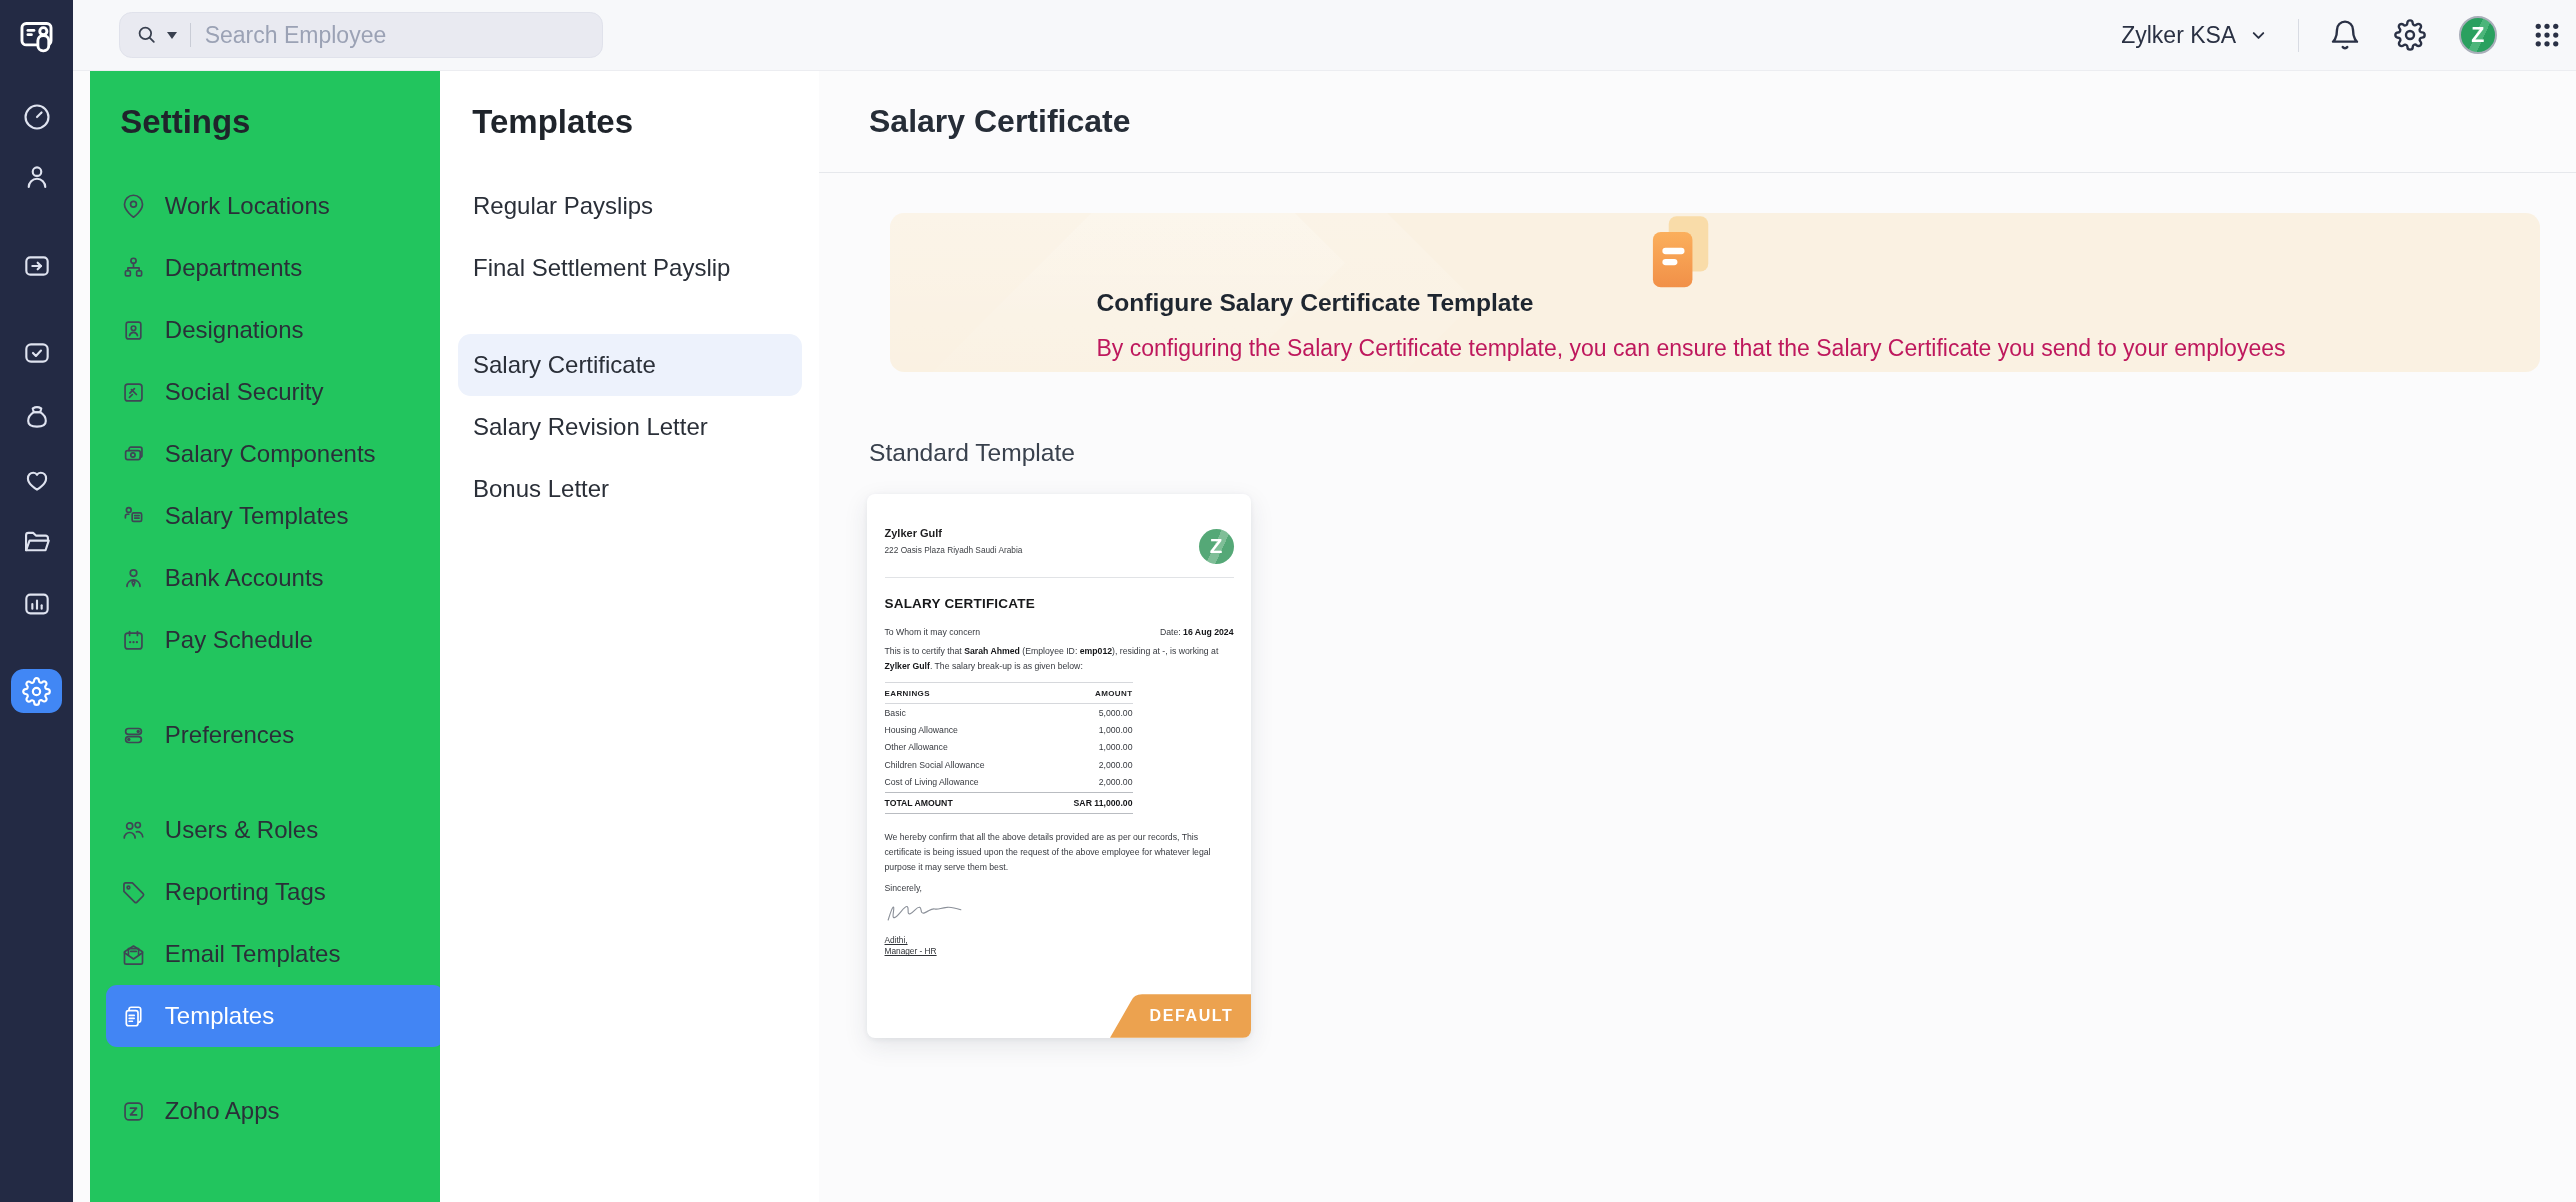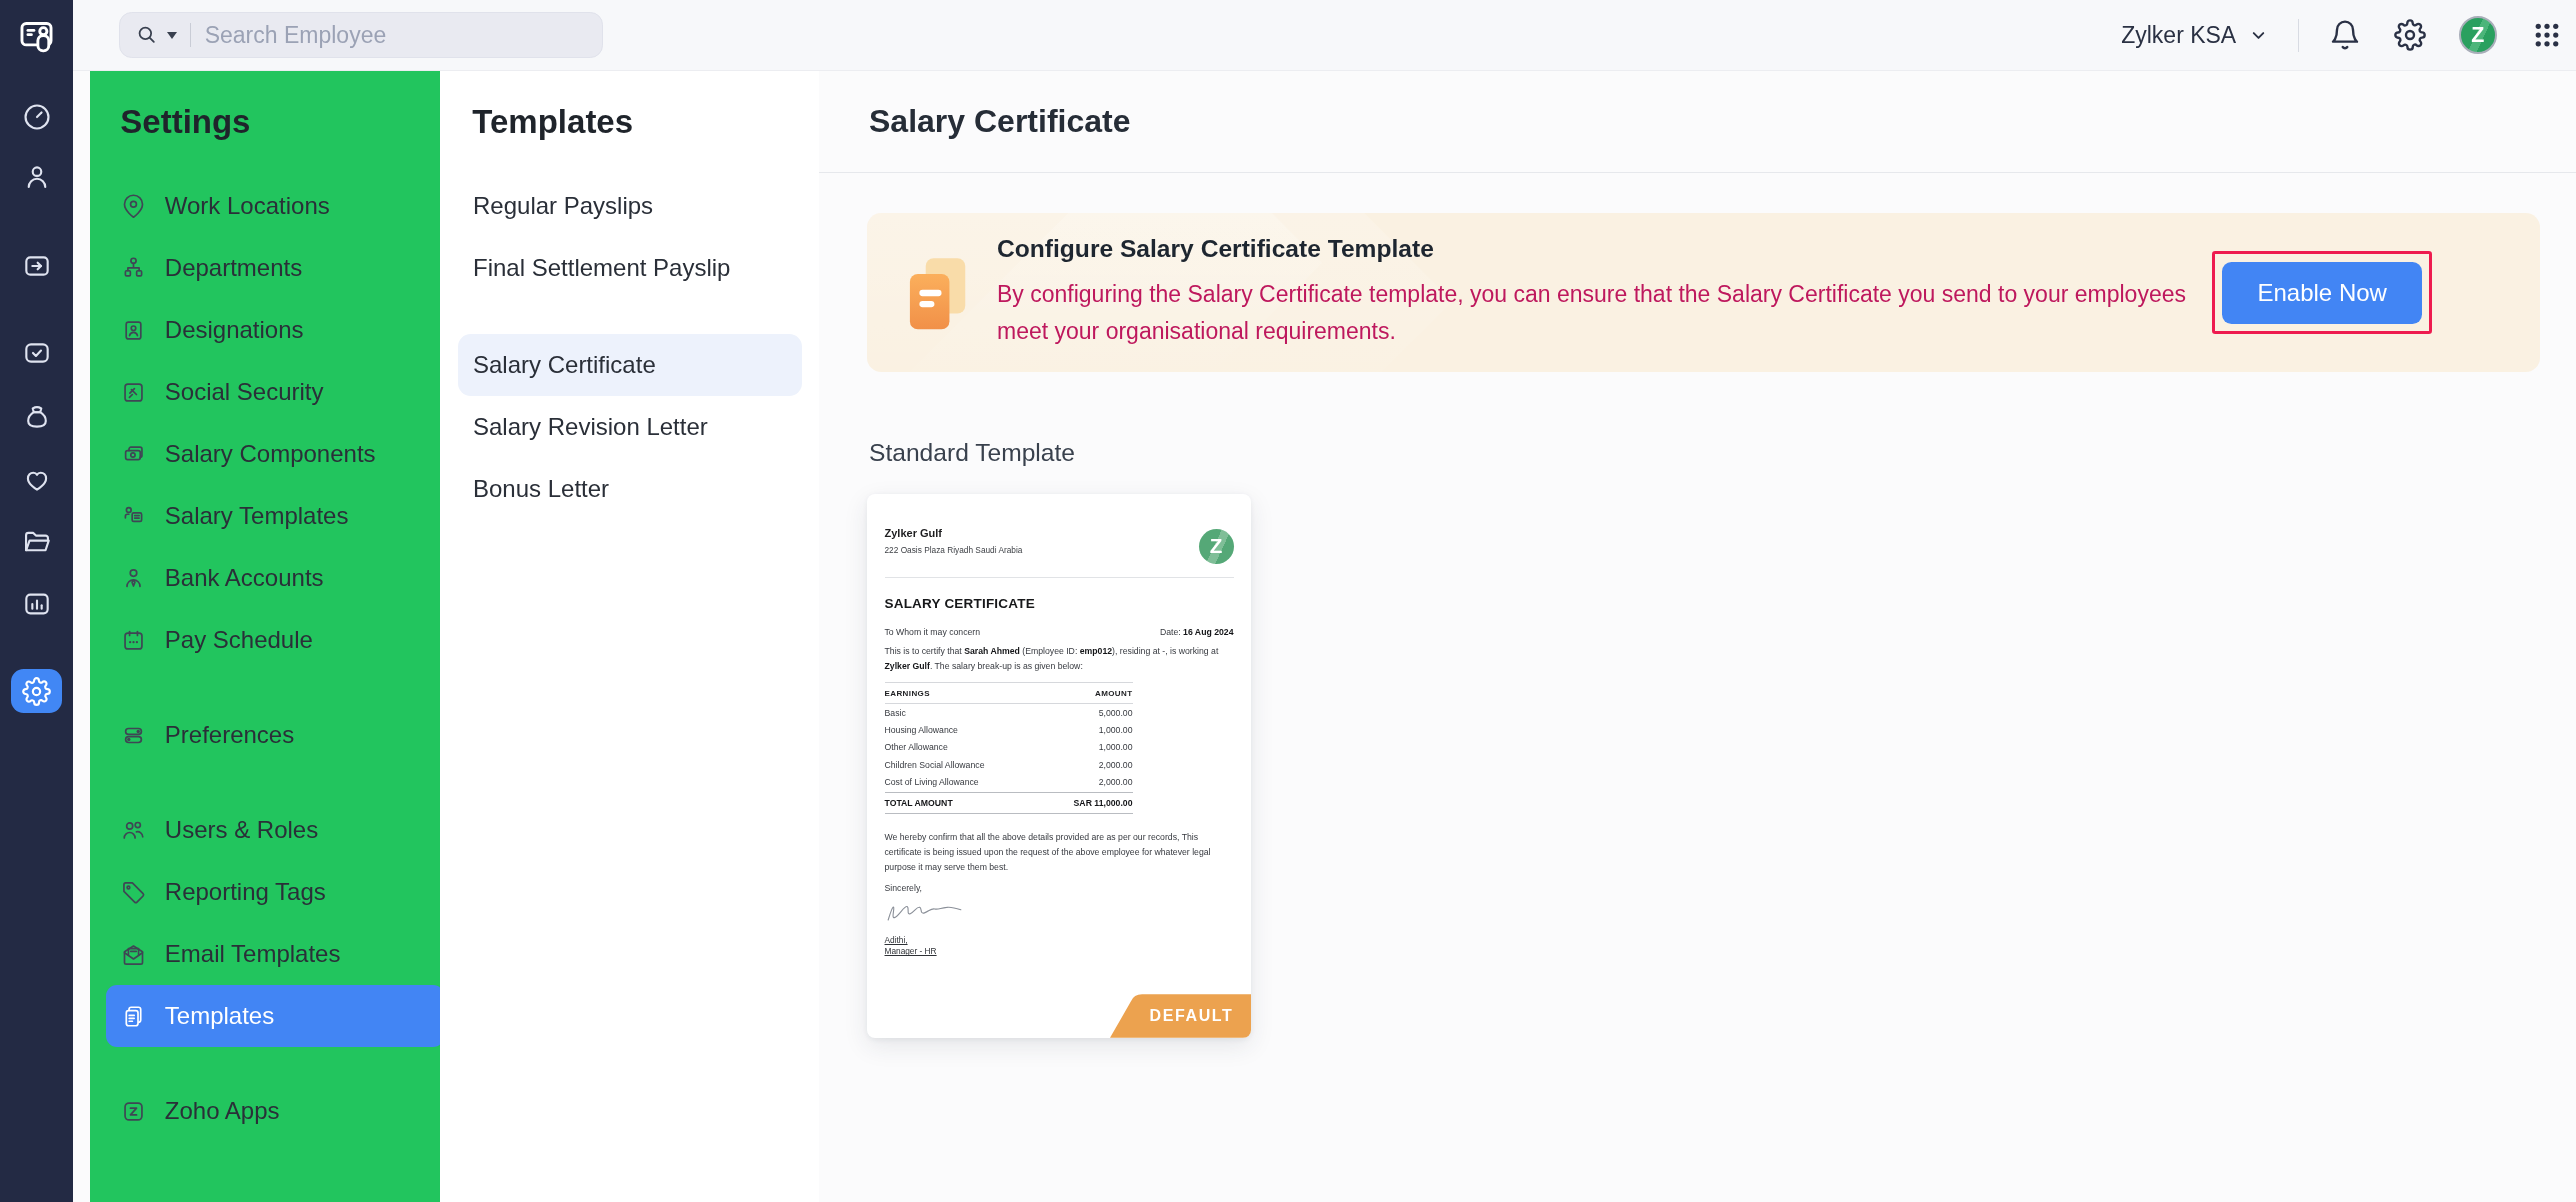--- a/index.html
+++ b/index.html
@@ -50,21 +50,21 @@
   .t-list { margin-top:32px; }
   .t-item { display:flex; align-items:center; height:62px; width:344px; padding-left:15px; border-radius:12.7px; font-size:24px; color:#2A2F38; cursor:pointer; }
   .t-item.active { background:#EDF2FC; }
   .t-gap { height:35px; }
 
   
   .main { position:absolute; left:819px; right:0; top:71px; bottom:0; background:#FBFBFC; }
   .main-header { height:102px; border-bottom:0.8px solid #E6E8EC; display:flex; align-items:center; padding-left:50px; }
   .main-header h1 { font-size:32px; font-weight:600; color:#262D37; }
 
-  .banner { position:relative; overflow:hidden; margin:40px 36px 0 48px; height:159px; background:#FAF1E2; border-radius:14.3px; display:flex; align-items:center; padding:0 108px 0 35px; }
+  .banner { position:relative; overflow:hidden; margin:40px 36px 0 71px; height:159px; background:#FAF1E2; border-radius:14.3px; display:flex; align-items:center; padding:0 108px 0 35px;flex-direction:column; }
   .banner::before { content:""; position:absolute; left:-127px; top:-191px; width:445px; height:572px;
                     background:linear-gradient(135deg, rgba(255,255,255,.55), rgba(255,255,255,0) 60%); transform:rotate(45deg); pointer-events:none; }
   .banner::after { content:""; position:absolute; left:143px; top:-95px; width:334px; height:445px;
                    background:linear-gradient(135deg, rgba(255,255,255,.30), rgba(255,255,255,0) 65%); transform:rotate(45deg); pointer-events:none; }
   .banner-icon { position:relative; z-index:1; width:68px; height:76px; flex:0 0 68px; }
   .banner-text { position:relative; z-index:1; margin-left:27px; max-width:1191px; }
   .banner-text h3 { font-size:24.6px; font-weight:700; color:#1E2630; margin-bottom:12.7px; }
   .banner-text p { font-size:23px; color:#be185d; line-height:1.6; }
   .enable-wrap { position:relative; z-index:1; margin-left:auto; border:3.2px solid #EE1B4F; padding:7.1px; border-radius:3.2px; }
   .enable-btn { display:block; border:0; background:#4285F4; color:#fff; font-size:24px; font-weight:500; height:62px; padding:0 35px; border-radius:9.5px; cursor:pointer; font-family:"Liberation Sans",sans-serif; }

